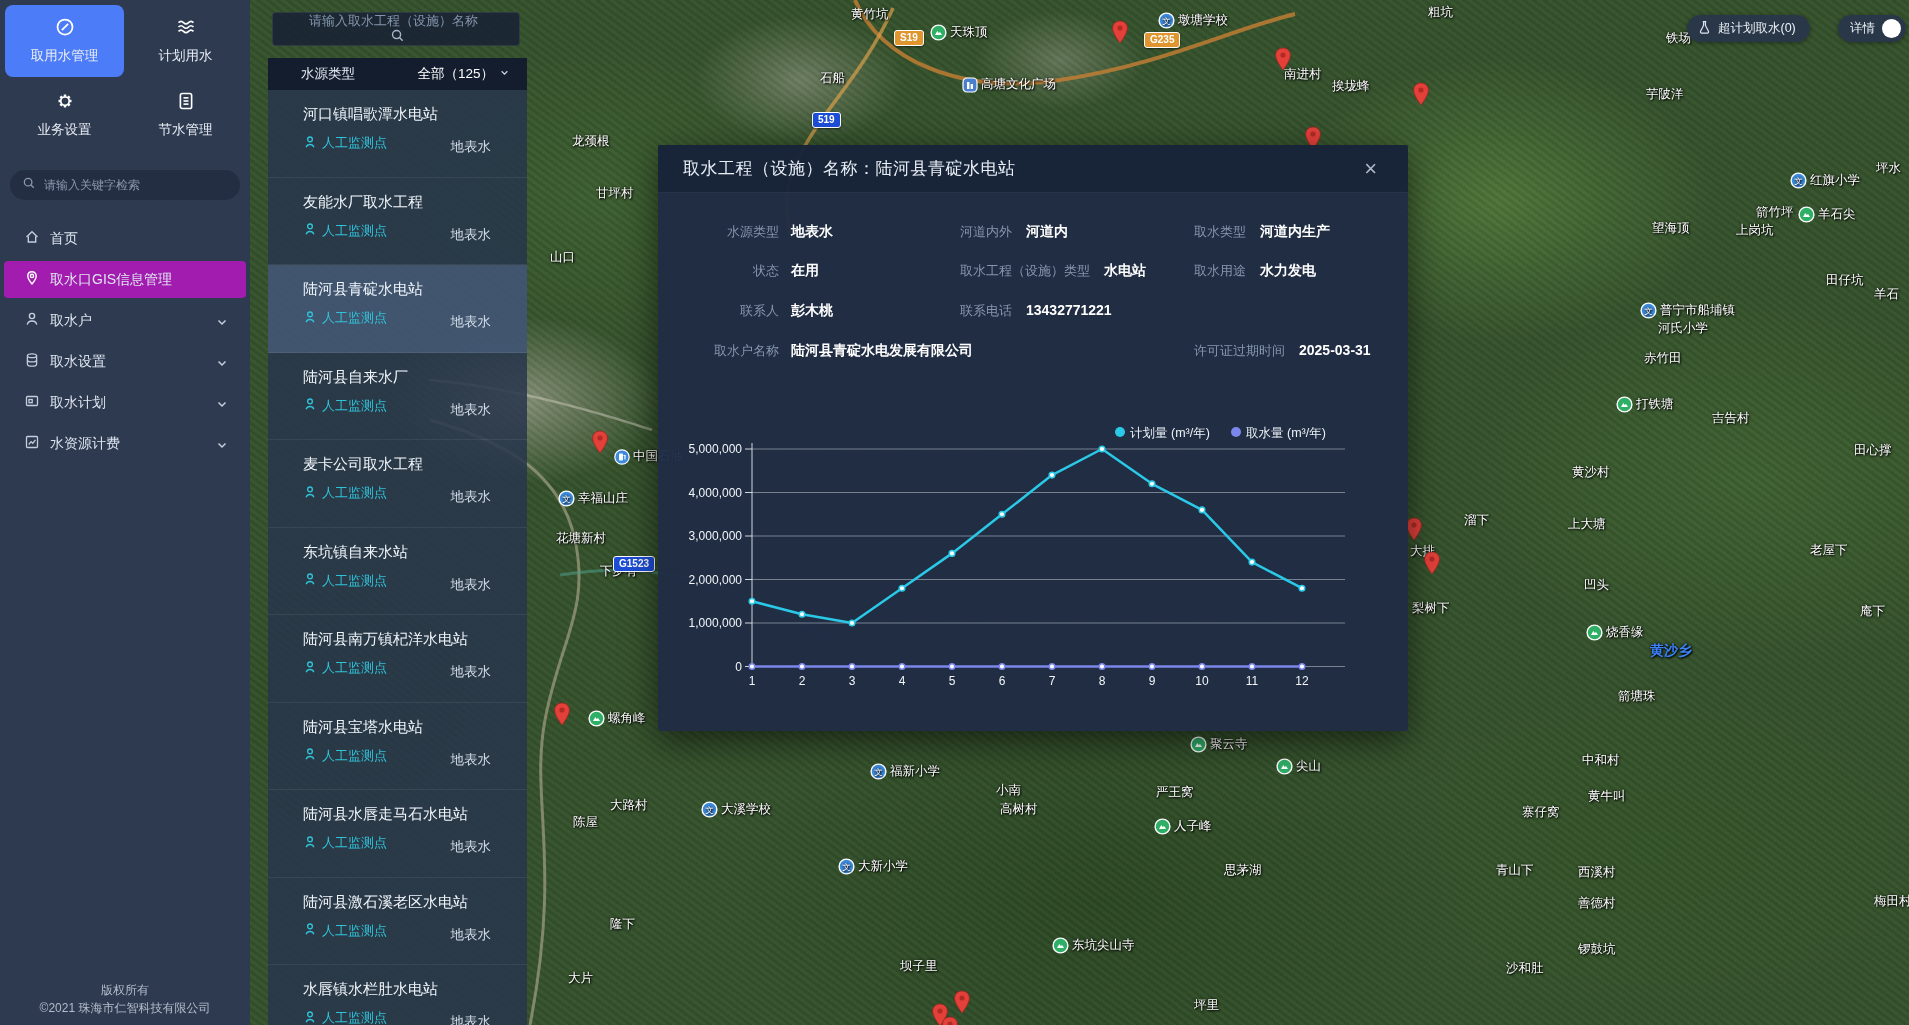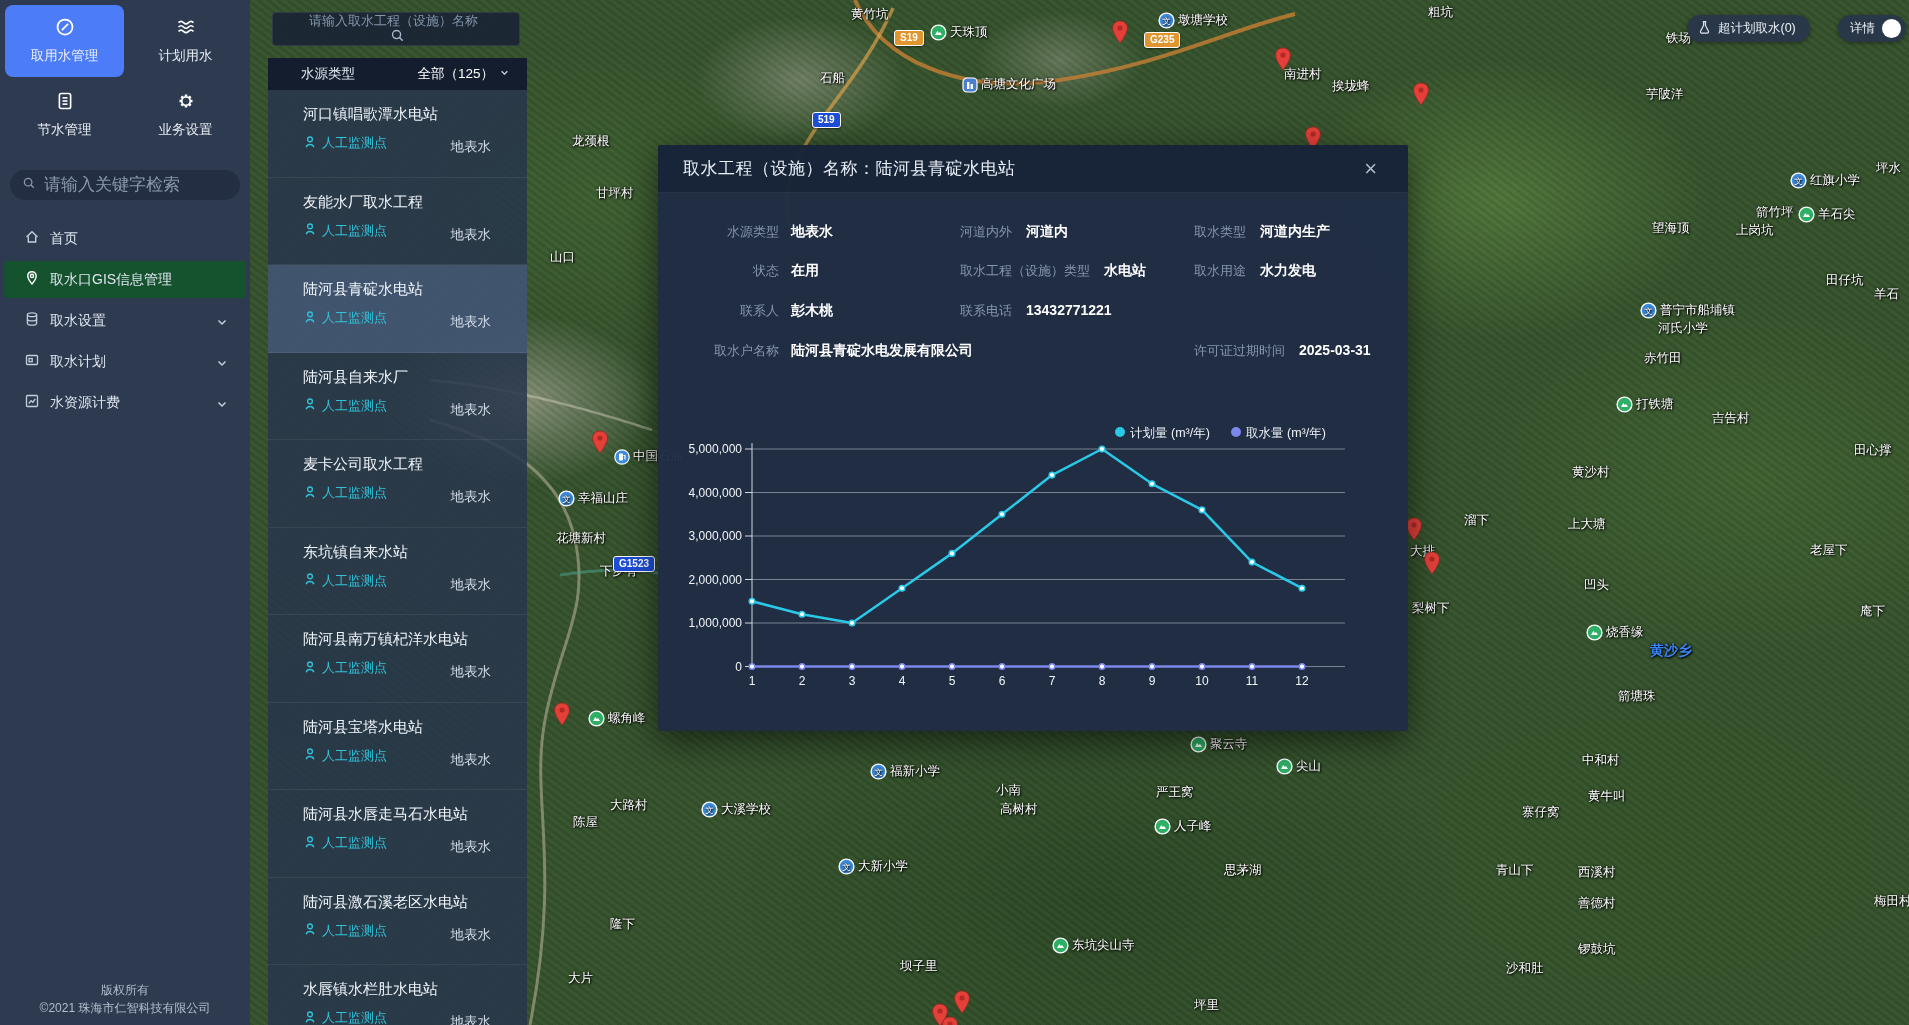--- a/index.html
+++ b/index.html
@@ -51,28 +51,28 @@
   #modules { display:grid; grid-template-columns:1fr 1fr; gap:2px; padding:5px; }
   .module { height:72px; border-radius:8px; display:flex; flex-direction:column;
     align-items:center; justify-content:center; gap:7px; color:#e8edf5; font-size:13.5px;
     cursor:pointer; }
   .module.active { background:#4d7cf8; }
   .module svg { width:20px; height:20px; color:#fff; }
   .side-search { position:absolute; left:10px; top:170px; width:230px; height:30px;
     background:#232e42; border-radius:15px; display:flex; align-items:center; padding:0 12px; gap:8px; }
   .side-search svg { width:14px; height:14px; color:#8a97ad; flex:none; }
   .side-search input { background:transparent; border:none; outline:none; color:#0ea5e9;
-    font-size:17px; width:100%; font-family:inherit; }
+    font-size:12px; width:100%; font-family:inherit; }
   .side-search input::placeholder { color:#8a97ad; }
   #menu { position:absolute; left:0; top:218px; width:250px; }
   .menu-item { height:41px; display:flex; align-items:center; padding:0 26px 0 24px;
     color:#dfe6f0; font-size:14px; cursor:pointer; position:relative; }
   .menu-item svg { width:16px; height:16px; color:#c4cedd; margin-right:10px; flex:none; }
   .menu-item .chev { position:absolute; right:22px; margin:0; width:14px; height:14px; color:#9fadc2; }
-  .menu-item.active { background:#14532d; margin:2px 4px; height:37px; border-radius:4px;
+  .menu-item.active { background:#a21caf; margin:2px 4px; height:37px; border-radius:4px;
     padding:0 22px 0 20px; }
   .menu-item.active svg { color:#fff; }
   #side-footer { position:absolute; bottom:8px; width:250px; text-align:center;
     color:#b3bdcc; font-size:12px; line-height:18px; }
 
   
   #panel-search { position:absolute; left:272px; top:12px; width:248px; height:34px;
     background:rgba(26,35,52,.9); border:1px solid rgba(255,255,255,.09); border-radius:4px;
     display:flex; align-items:center; padding:0 10px 0 12px; z-index:5;flex-direction:column; }
   #panel-search input { flex:1; background:transparent; border:none; outline:none;
@@ -523,43 +523,43 @@
       </div>
       <div class="module">
         <span class="mk "><svg viewBox="0 0 16 16" fill="none" stroke="currentColor" stroke-width="1.3">
             <path d="M2 4.5q2-2 4 0t4 0t4 0"></path>
             <path d="M2 8q2-2 4 0t4 0t4 0"></path>
             <path d="M2 11.5q2-2 4 0t4 0t4 0"></path>
           </svg></span>
         <span>计划用水</span>
       </div>
       <div class="module">
-        <span class="mk "><svg viewBox="0 0 16 16" fill="none" stroke="currentColor" stroke-width="1.3">
-            <rect x="3.5" y="2" width="9" height="12" rx="1.5"></rect>
-            <line x1="6" y1="5.5" x2="10" y2="5.5"></line>
-            <line x1="6" y1="8" x2="10" y2="8"></line>
-            <line x1="6" y1="10.5" x2="10" y2="10.5"></line>
-          </svg></span>
-        <span>节水管理</span>
-      </div>
-      <div class="module">
         <span class="mk "><svg viewBox="0 0 16 16" stroke="currentColor" fill="none">
             <circle cx="8" cy="8" r="3.4" stroke-width="1.4"></circle>
             <g stroke-width="2">
               <line x1="13.2" y1="8" x2="11.4" y2="8"></line>
               <line x1="8" y1="13.2" x2="8" y2="11.4"></line>
               <line x1="2.8" y1="8" x2="4.6" y2="8"></line>
               <line x1="8" y1="2.8" x2="8" y2="4.6"></line>
               <line x1="11.68" y1="11.68" x2="10.4" y2="10.4"></line>
               <line x1="4.32" y1="11.68" x2="5.6" y2="10.4"></line>
               <line x1="4.32" y1="4.32" x2="5.6" y2="5.6"></line>
               <line x1="11.68" y1="4.32" x2="10.4" y2="5.6"></line>
             </g>
           </svg></span>
         <span>业务设置</span>
+      </div>
+      <div class="module">
+        <span class="mk "><svg viewBox="0 0 16 16" fill="none" stroke="currentColor" stroke-width="1.3">
+            <rect x="3.5" y="2" width="9" height="12" rx="1.5"></rect>
+            <line x1="6" y1="5.5" x2="10" y2="5.5"></line>
+            <line x1="6" y1="8" x2="10" y2="8"></line>
+            <line x1="6" y1="10.5" x2="10" y2="10.5"></line>
+          </svg></span>
+        <span>节水管理</span>
       </div>
     </div>
   <div class="side-search">
     <span class="mk"><svg viewBox="0 0 16 16" fill="none" stroke="currentColor" stroke-width="1.5">
           <circle cx="7" cy="7" r="4.3"></circle>
           <line x1="10.2" y1="10.2" x2="13.5" y2="13.5"></line>
         </svg></span>
     <input placeholder="请输入关键字检索" style="">
   </div>
   <nav id="menu">
@@ -569,20 +569,30 @@
             <path d="M4.3 7.2V13h7.4V7.2"></path>
           </svg></span>
         <span>首页</span>
       </div>
       <div class="menu-item active">
         <span class="mk "><svg viewBox="0 0 16 16" fill="none" stroke="currentColor" stroke-width="1.4">
             <path d="M8 1.8c-2.5 0-4.2 1.8-4.2 4.2C3.8 8.9 8 14 8 14s4.2-5.1 4.2-8C12.2 3.6 10.5 1.8 8 1.8z"></path>
             <circle cx="8" cy="5.9" r="1.6"></circle>
           </svg></span>
         <span>取水口GIS信息管理</span>
+      </div>
+      <div class="menu-item">
+        <span class="mk "><svg viewBox="0 0 16 16" fill="none" stroke="currentColor" stroke-width="1.4">
+            <circle cx="8" cy="5" r="2.6"></circle>
+            <path d="M3.2 13.7a4.9 4.6 0 0 1 9.6 0"></path>
+          </svg></span>
+        <span>取水户</span>
+        <span class="mk chev"><svg viewBox="0 0 16 16" fill="none" stroke="currentColor" stroke-width="1.5">
+            <path d="M4.5 6.5L8 10l3.5-3.5"></path>
+          </svg></span>
       </div>
       <div class="menu-item">
         <span class="mk "><svg viewBox="0 0 16 16" fill="none" stroke="currentColor" stroke-width="1.3">
             <ellipse cx="8" cy="3.8" rx="4.6" ry="1.9"></ellipse>
             <path d="M3.4 3.8v8.4c0 1 2 1.9 4.6 1.9s4.6-.9 4.6-1.9V3.8"></path>
             <path d="M3.4 8c0 1 2 1.9 4.6 1.9S12.6 9 12.6 8"></path>
           </svg></span>
         <span>取水设置</span>
         <span class="mk chev"><svg viewBox="0 0 16 16" fill="none" stroke="currentColor" stroke-width="1.5">
             <path d="M4.5 6.5L8 10l3.5-3.5"></path>

